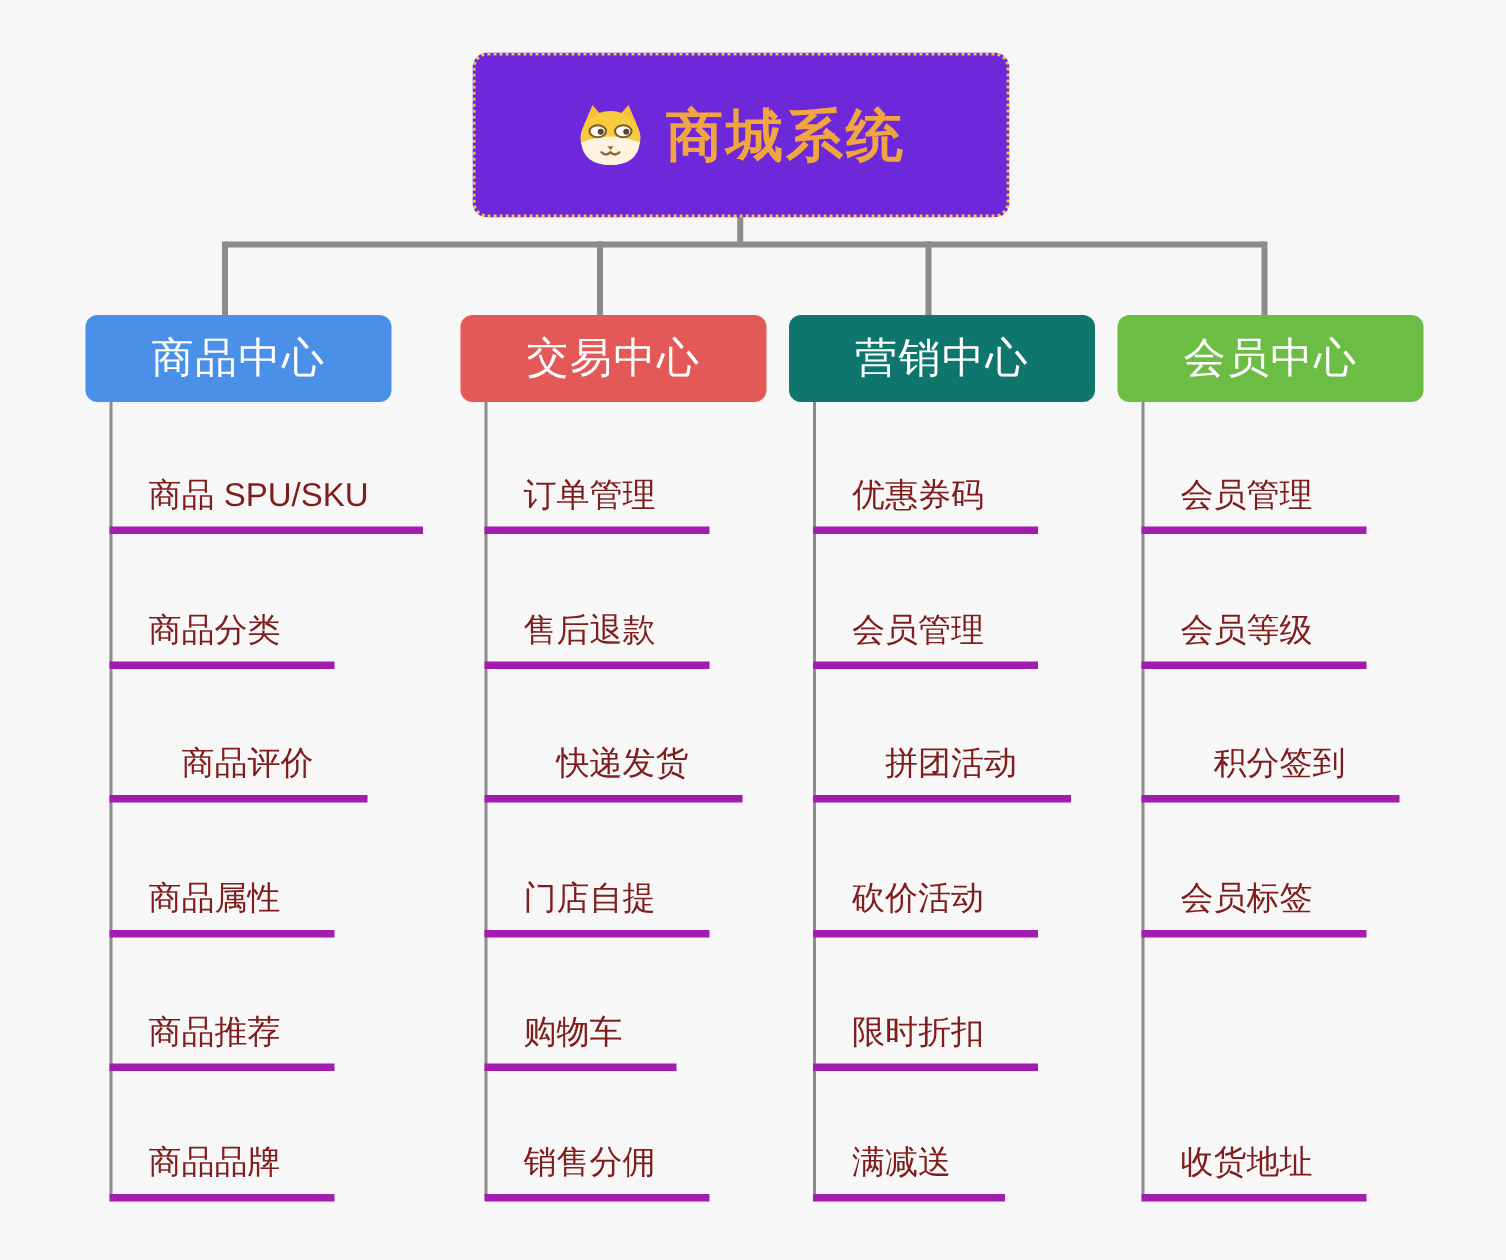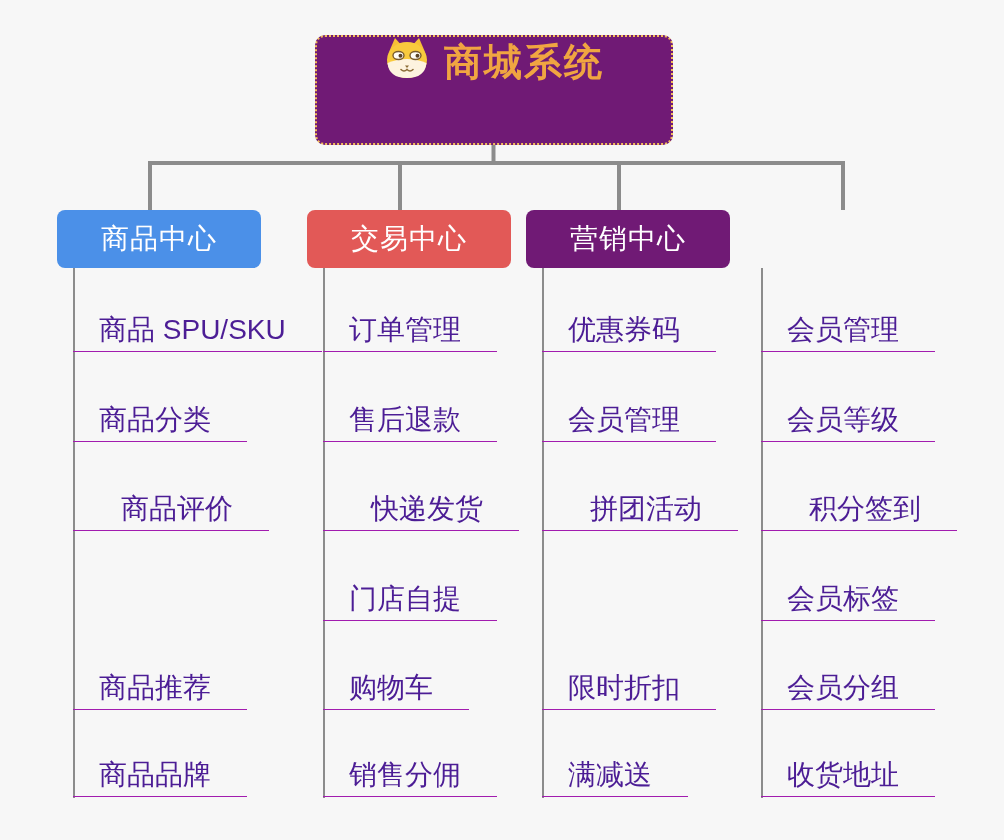--- a/index.html
+++ b/index.html
@@ -16,24 +16,24 @@
     position: absolute; left: 0; top: 0;
     width: 1004px; height: 840px;
     pointer-events: none;
   }
 
   
   .root-node {
     position: absolute;
     left: 315px; top: 35px;
     width: 358px; height: 110px;
-    background: #701a75;
+    background: #6d28d9;
     border: 2px dotted #f3bd58;
     border-radius: 10px;
-    display: flex; align-items: flex-start; justify-content: center;
+    display: flex; align-items: center; justify-content: center;
     gap: 14px;
     cursor: pointer;
   }
   .root-title {
     font-size: 38px;
     font-weight: 600;
     color: #f0a541;
     letter-spacing: 2px;
   }
   .dog-icon { width: 46px; height: 42px; display: block; }
@@ -52,25 +52,25 @@
   }
   .tree { position: absolute; left: 16px; top: 58px; width: 230px; height: 540px; }
   .trunk {
     position: absolute; left: 0; top: 0;
     width: 2px; height: 530px;
     background: #8c8c8c;
   }
   .leaf {
     position: absolute; left: 0;
     white-space: nowrap;
-    font-size: 28px;
+    font-size: 22px;
     line-height: 32px;
-    color: #4c1d95;
+    color: #7f1d1d;
     padding: 0 36px 5px 26px;
-    border-bottom: 1px solid #a21caf;
+    border-bottom: 5px solid #a21caf;
     cursor: pointer;
   }
   .leaf.item-0 { top: 46px; }
   .leaf.item-1 { top: 136px; }
   .leaf.item-2 { top: 225px; padding-left: 48px; }
   .leaf.item-3 { top: 315px; }
   .leaf.item-4 { top: 404px; }
   .leaf.item-5 { top: 491px; }
 
   .col-0 { left: 57px; }
@@ -112,55 +112,57 @@
     <span class="root-title">商城系统</span>
   </div>
 
   <div class="column col-0">
     <div class="branch-node" style="background: rgb(75, 144, 232);">商品中心</div>
     <div class="tree">
       <div class="trunk"></div>
       <div class="leaf item-0">商品 SPU/SKU</div>
       <div class="leaf item-1">商品分类</div>
       <div class="leaf item-2">商品评价</div>
+      <div class="leaf item-3">商品属性</div>
       <div class="leaf item-5">商品品牌</div>
       <div class="leaf item-4">商品推荐</div>
     </div>
   </div>
 
   <div class="column col-1">
     <div class="branch-node" style="background: rgb(226, 89, 87);">交易中心</div>
     <div class="tree">
       <div class="trunk"></div>
       <div class="leaf item-0">订单管理</div>
       <div class="leaf item-1">售后退款</div>
       <div class="leaf item-2">快递发货</div>
       <div class="leaf item-3">门店自提</div>
       <div class="leaf item-4">购物车</div>
       <div class="leaf item-5">销售分佣</div>
     </div>
   </div>
 
   <div class="column col-2">
-    <div class="branch-node" style="background: #701a75;">营销中心</div>
+    <div class="branch-node" style="background: #0f766e;">营销中心</div>
     <div class="tree">
       <div class="trunk"></div>
       <div class="leaf item-0">优惠券码</div>
       <div class="leaf item-1">会员管理</div>
       <div class="leaf item-2">拼团活动</div>
+      <div class="leaf item-3">砍价活动</div>
       <div class="leaf item-4">限时折扣</div>
       <div class="leaf item-5">满减送</div>
     </div>
   </div>
 
   <div class="column col-3">
+    <div class="branch-node" style="background: rgb(108, 189, 68);">会员中心</div>
     <div class="tree">
       <div class="trunk"></div>
       <div class="leaf item-0">会员管理</div>
       <div class="leaf item-1">会员等级</div>
       <div class="leaf item-2">积分签到</div>
       <div class="leaf item-3">会员标签</div>
-      <div class="leaf item-4">会员分组</div>
       <div class="leaf item-5">收货地址</div>
     </div>
   </div>
 
 </div>
 
 </body></html>

